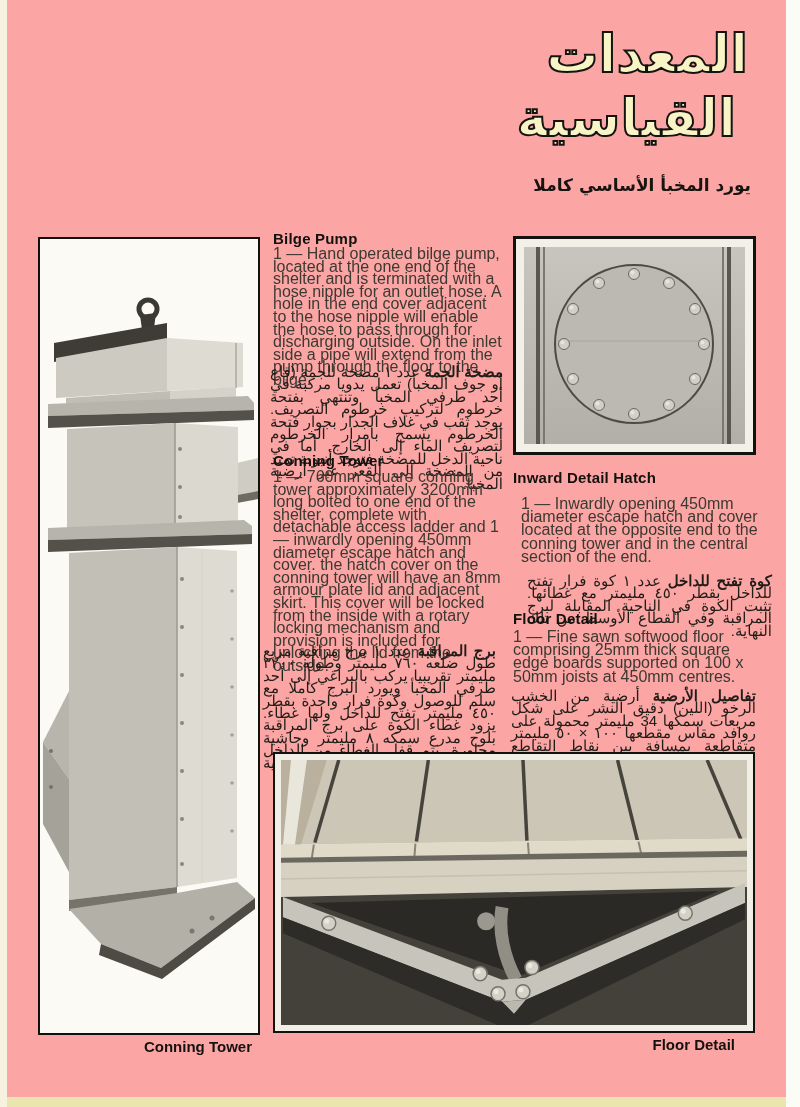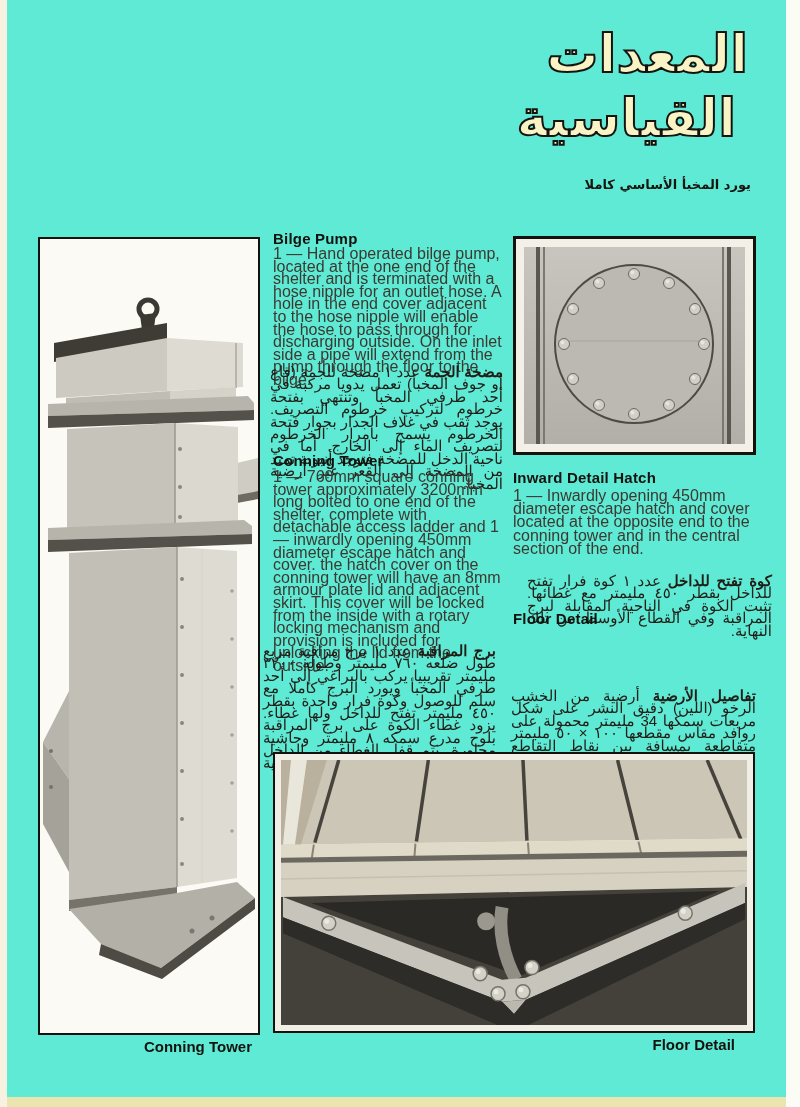--- a/index.html
+++ b/index.html
@@ -1,27 +1,27 @@
 <!DOCTYPE html>
 <html><head>
 <meta charset="utf-8">
 <style>
   html,body{margin:0;padding:0;background:#f8f4c6;}
-  .page{position:relative;width:800px;height:1107px;background:#5eead4;overflow:hidden;
+  .page{position:relative;width:800px;height:1107px;background:#fca5a5;overflow:hidden;
         font-family:"Liberation Sans",sans-serif;}
   .edge-left{position:absolute;left:0;top:0;width:7px;height:100%;background:#f7f1e0;}
   .edge-right{position:absolute;right:0;top:0;width:14px;height:100%;background:#fcfcf6;}
   .edge-bottom{position:absolute;left:0;bottom:0;width:100%;height:10px;background:#eae4ae;}
 
   .title-svg{position:absolute;top:16px;right:50px;width:232px;height:136px;}
   .title-svg text{font-family:"DejaVu Sans",sans-serif;font-weight:bold;font-size:52px;
         fill:#f8f4c6;stroke:#15130f;stroke-width:2px;}
 
   .intro{position:absolute;top:172px;right:49px;text-align:right;direction:rtl;
-        font-family:"DejaVu Sans",sans-serif;font-weight:bold;font-size:13px;
+        font-family:"DejaVu Sans",sans-serif;font-weight:bold;font-size:17px;
         line-height:26px;color:#181510;}
   .intro .l2{padding-right:34px;}
 
   .h{position:absolute;font-weight:bold;font-size:15px;color:#14120e;letter-spacing:.2px;}
   .en{position:absolute;font-size:16px;color:#3c3931;}
   .en.mid{line-height:12.6px;}
   .en.rt{line-height:13.2px;}
   .ar{position:absolute;font-size:15px;line-height:12.4px;color:#211e18;direction:rtl;
       text-align:justify;font-family:Liberation Sans, sans-serif;}
   .ar .lead{font-weight:bold;}
@@ -158,24 +158,25 @@
 
   <div class="h h-bilge">Bilge Pump</div>
   <p class="en mid p-bilge-en" style="margin:0">1 — Hand operated bilge pump, located at the one end of the shelter and is terminated with a hose nipple for an outlet hose. A hole in the end cover adjacent to the hose nipple will enable the hose to pass through for discharging outside. On the inlet side a pipe will extend from the pump through the floor to the bilge.</p>
   <p class="ar p-bilge-ar" style="margin:0"><span class="lead">مضخة الجمة</span><span> عدد ١ مضخة للجمة (قاع أو جوف المخبأ) تعمل يدويا مركبة في أحد طرفي المخبأ وتنتهي بفتحة خرطوم لتركيب خرطوم التصريف. يوجد ثقب في غلاف الجدار بجوار فتحة الخرطوم يسمح بامرار الخرطوم لتصريف الماء إلى الخارج. أما في ناحية الدخل للمضخة فتوجد أنبوبة تمتد من المضخة إلى القعر عبر أرضية المخبأ.</span></p>
 
   <div class="h h-conn">Conning Tower</div>
   <p class="en mid p-conn-en" style="margin:0">1 — 760mm square conning tower approximately 3200mm long bolted to one end of the shelter, complete with detachable access ladder and 1 — inwardly opening 450mm diameter escape hatch and cover. the hatch cover on the conning tower will have an 8mm armour plate lid and adjacent skirt. This cover will be locked from the inside with a rotary locking mechanism and provision is included for unlocking the lid from the outside.</p>
   <p class="ar p-conn-ar" style="margin:0"><span class="lead">برج المراقبة</span><span> عدد ١ برج مراقبة مربع طول ضلعه ٧٦٠ مليمتر وطوله ٣٢٠٠ مليمتر تقريبيا يركب بالبراغي إلى أحد طرفي المخبأ ويورد البرج كاملا مع سلم للوصول وكوة فرار واحدة بقطر ٤٥٠ مليمتر تفتح للداخل ولها غطاء. يزود غطاء الكوة على برج المراقبة بلوح مدرع سمكه ٨ مليمتر وحاشية مجاورة. يتم قفل الغطاء من الداخل بالية قفل دوارة كما تتوافر إمكانية لفتح الغطاء من الخارج.</span></p>
 
   <div class="h h-hatch">Inward Detail Hatch</div>
-  <p class="en rt p-hatch-en" style="margin:0">1 — Inwardly opening 450mm diameter escape hatch and cover located at the opposite end to the conning tower and in the central section of the end.</p>
+  <p class="en rt p-hatch-en" style="margin:8px">1 — Inwardly opening 450mm diameter escape hatch and cover located at the opposite end to the conning tower and in the central section of the end.</p>
   <p class="ar p-hatch-ar" style="margin:16px"><span class="lead">كوة تفتح للداخل</span><span> عدد ١ كوة فرار تفتح للداخل بقطر ٤٥٠ مليمتر مع غطائها. تثبت الكوة في الناحية المقابلة لبرج المراقبة وفي القطاع الأوسط من تلك النهاية.</span></p>
 
   <div class="h h-floor">Floor Detail</div>
+  <p class="en rt p-floor-en" style="margin:0">1 — Fine sawn softwood floor comprising 25mm thick square edge boards supported on 100 x 50mm joists at 450mm centres.</p>
   <p class="ar p-floor-ar" style="margin:0"><span class="lead">تفاصيل الأرضية</span><span> أرضية من الخشب الرخو (اللين) دقيق النشر على شكل مربعات سمكها 34 مليمتر محمولة على روافد مقاس مقطعها ١٠٠ × ٥٠ مليمتر متقاطعة بمسافة بين نقاط التقاطع قدرها ٤٥٠ مليمتر.</span></p>
 
   <figure class="fig fig-floor" style="margin:0">
     <svg viewBox="0 0 468 263" preserveAspectRatio="none">
       <polygon points="0,0 468,0 468,78 0,84" fill="#cbc6b6"></polygon>
       <polygon points="0,0 46,0 20,84 0,84" fill="#b9b19d"></polygon>
       <polygon points="10,0 26,0 14,84 2,84" fill="#e9e6db"></polygon>
       <line x1="58" y1="0" x2="34" y2="82" stroke="#46433c" stroke-width="3.5"></line>
       <line x1="148" y1="0" x2="136" y2="81" stroke="#46433c" stroke-width="3.5"></line>
       <line x1="243" y1="0" x2="247" y2="80" stroke="#46433c" stroke-width="3.5"></line>

